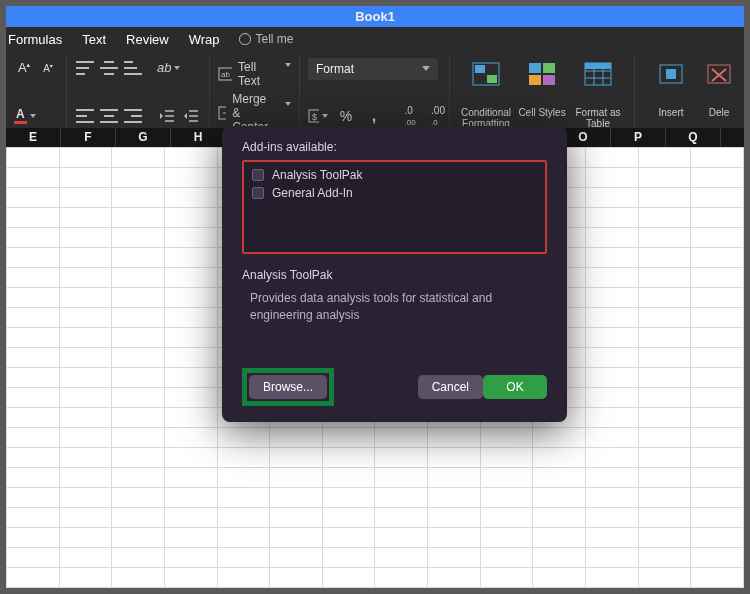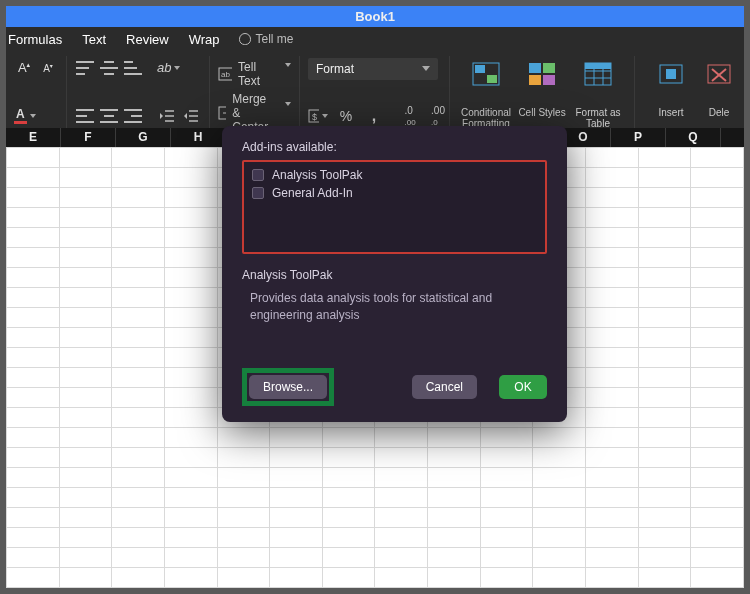--- a/index.html
+++ b/index.html
@@ -47,22 +47,22 @@
   .listbox { border: 2px solid #c53a33; border-radius: 2px; height: 94px; padding: 6px 8px; background: rgba(0,0,0,.12); }
   .chkrow { display: flex; align-items: center; gap: 8px; margin-bottom: 4px; color: #d9d3e2; }
   .chk { width: 12px; height: 12px; border: 1px solid #6a6275; border-radius: 2px; background: #403750; }
   .sect { color:#d9d3e2; margin-top: 14px; }
   .desc { color:#b9b2c6; margin-top: 8px; padding: 0 4px 0 8px; line-height:1.4; }
   .dlg-foot { display:flex; align-items:center; margin-top: 44px; }
   .browse-wrap { border: 5px solid #15803d; border-radius: 0; padding: 2px; display:inline-block; }
   .btn { height: 24px; padding: 0 14px; font-size: 12px; border-radius: 5px; display:inline-flex; align-items:center; justify-content:center; cursor:default; }
   .btn-browse { background:#5a5166; color:#fff; }
   .btn-cancel { background:#5a5166; color:#fff; }
-  .btn-ok { background:#2f9e44; color:#fff; width: 48px; }
-  .right-btns { margin-left:auto; display:flex; gap:22px; }
+  .btn-ok { background:#2f9e44; color:#fff; width: 64px; }
+  .right-btns { margin-left:auto; display:flex; gap:0; }
 
   
   svg { display:block; }
 </style>
 </head>
 <body>
 
 <div class="frame">
   <div class="titlebar">Book1</div>
 

